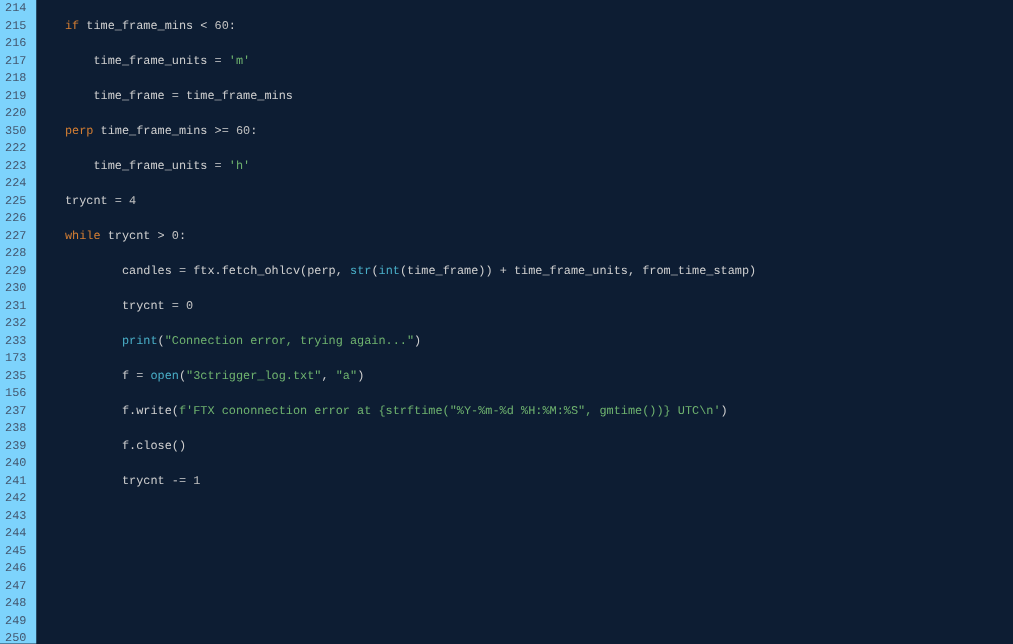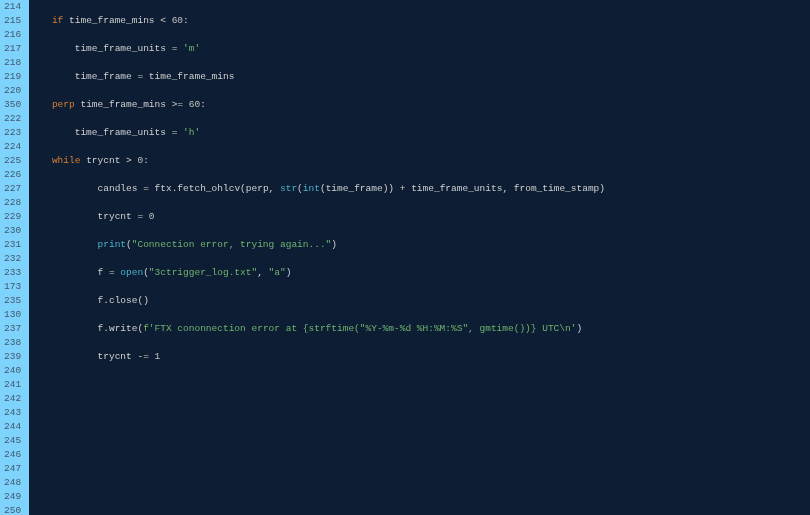--- a/index.html
+++ b/index.html
@@ -36,21 +36,21 @@
       <div>226</div>
       <div>227</div>
       <div>228</div>
       <div>229</div>
       <div>230</div>
       <div>231</div>
       <div>232</div>
       <div>233</div>
       <div>173</div>
       <div>235</div>
-      <div>130</div>
+      <div>156</div>
       <div>237</div>
       <div>238</div>
       <div>239</div>
       <div>240</div>
       <div>241</div>
       <div>242</div>
       <div>243</div>
       <div>244</div>
       <div>245</div>
       <div>246</div>
@@ -58,27 +58,28 @@
       <div>248</div>
       <div>249</div>
       <div>250</div>
     </div>
   <div class="code">
 <div class="line">    <span class="kw">if</span> <span class="id">time_frame_mins</span> <span class="op">&lt;</span> <span class="num">60</span>:</div>
 <div class="line">        <span class="id">time_frame_units</span> <span class="op">=</span> <span class="str">'m'</span></div>
 <div class="line">        <span class="id">time_frame</span> <span class="op">=</span> <span class="id">time_frame_mins</span></div>
 <div class="line">    <span class="kw">perp</span> <span class="id">time_frame_mins</span> <span class="op">&gt;=</span> <span class="num">60</span>:</div>
 <div class="line">        <span class="id">time_frame_units</span> <span class="op">=</span> <span class="str">'h'</span></div>
+<div class="line">    <span class="id">trycnt</span> <span class="op">=</span> <span class="num">4</span></div>
 <div class="line">    <span class="kw">while</span> <span class="id">trycnt</span> <span class="op">&gt;</span> <span class="num">0</span>:</div>
 <div class="line">            <span class="id">candles</span> <span class="op">=</span> <span class="id">ftx.fetch_ohlcv</span>(<span class="id">perp</span>, <span class="bi">str</span>(<span class="bi">int</span>(<span class="id">time_frame</span>)) <span class="op">+</span> <span class="id">time_frame_units</span>, <span class="id">from_time_stamp</span>)</div>
 <div class="line">            <span class="id">trycnt</span> <span class="op">=</span> <span class="num">0</span></div>
 <div class="line">            <span class="bi">print</span>(<span class="str">"Connection error, trying again..."</span>)</div>
 <div class="line">            <span class="id">f</span> <span class="op">=</span> <span class="bi">open</span>(<span class="str">"3ctrigger_log.txt"</span>, <span class="str">"a"</span>)</div>
+<div class="line">            <span class="id">f.write</span>(<span class="str">f'FTX cononnection error at {strftime("%Y-%m-%d %H:%M:%S", gmtime())} UTC\n'</span>)</div>
 <div class="line">            <span class="id">f.close</span>()</div>
-<div class="line">            <span class="id">f.write</span>(<span class="str">f'FTX cononnection error at {strftime("%Y-%m-%d %H:%M:%S", gmtime())} UTC\n'</span>)</div>
 <div class="line">            <span class="id">trycnt</span> <span class="op">-=</span> <span class="num">1</span></div>
 
 
 
 
 
 
 
 
 

